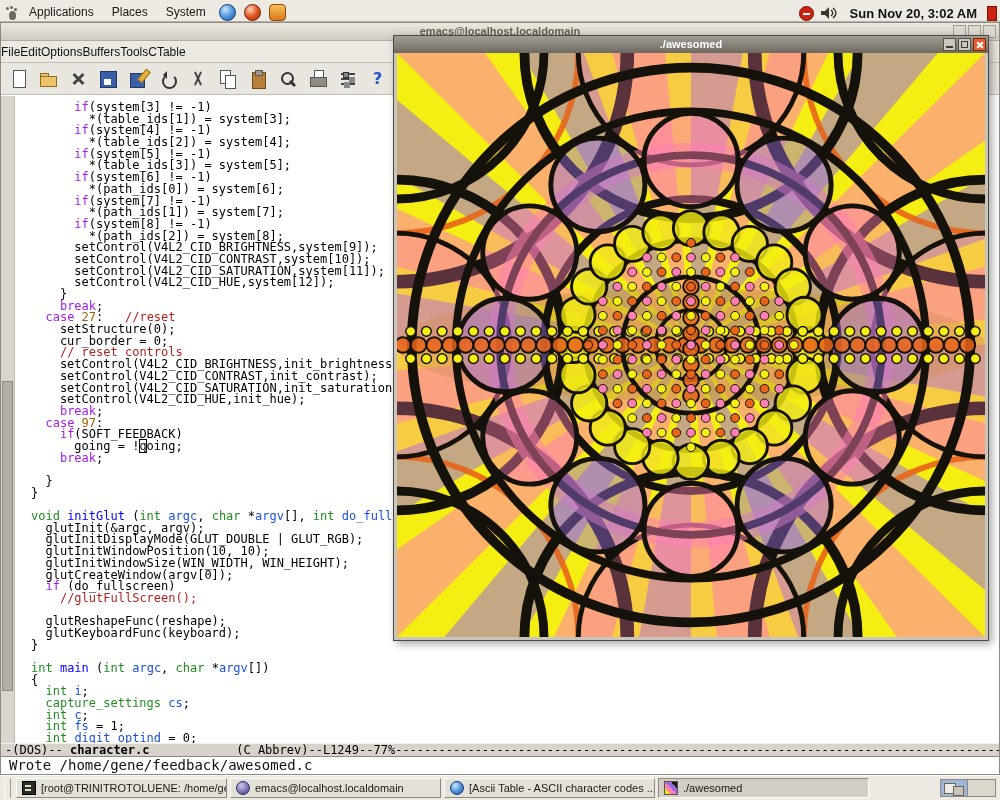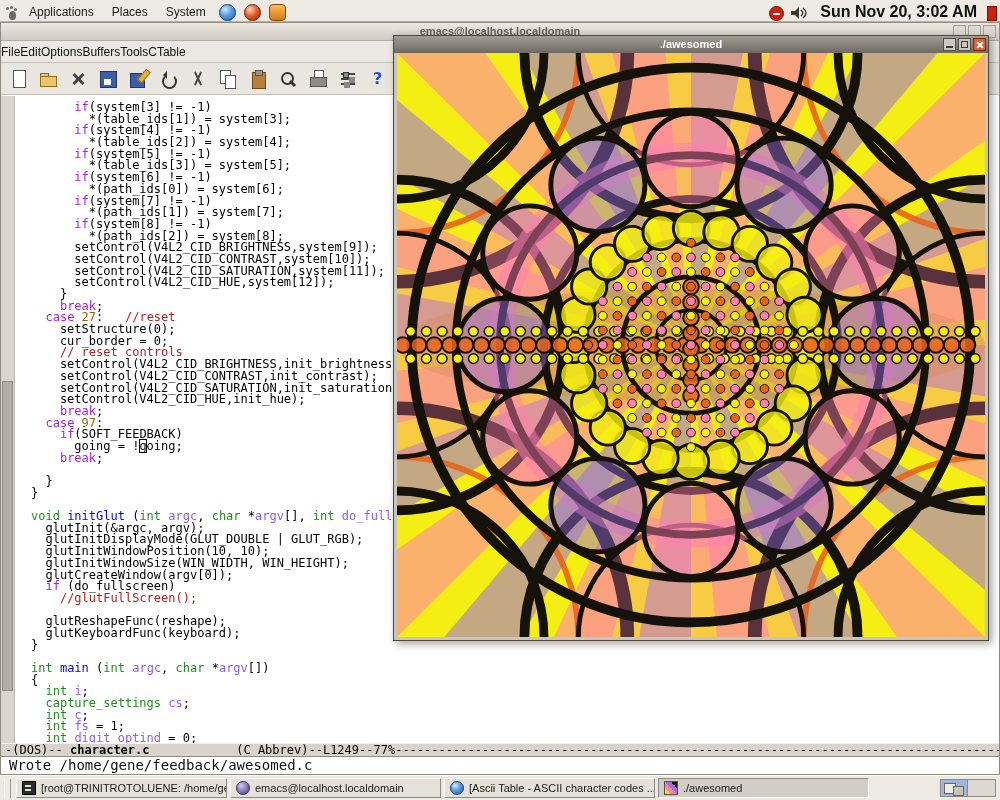--- a/index.html
+++ b/index.html
@@ -13,21 +13,21 @@
   .foot::before{content:"";position:absolute;left:4px;top:5px;width:7px;height:9px;background:#6e6a61;border-radius:50% 50% 45% 45%}
   .foot::after{content:"";position:absolute;left:1px;top:1px;width:3px;height:3px;border-radius:50%;background:#6e6a61;box-shadow:4px -1px 0 #6e6a61,8px 1px 0 #6e6a61}
   .launcher{width:17px;height:17px;border-radius:50%;margin:0 3px;flex:none}
   .globe{background:radial-gradient(circle at 35% 30%,#cfe9ff,#5a9de0 45%,#1c55a8);border:1px solid #123c78}
   .redball{background:radial-gradient(circle at 35% 30%,#ffd2c0,#e05520 50%,#9c2b00);border:1px solid #6e1e00}
   .orangeball{border-radius:4px;background:linear-gradient(#f8c05a,#d87818);border:1px solid #8a4a08}
   .spacer{flex:1}
   .notif{width:15px;height:15px;border-radius:50%;background:#cc2211;border:1px solid #7a1204;position:relative;margin-right:4px}
   .notif::after{content:"";position:absolute;left:3px;top:6px;width:7px;height:2px;background:#fff}
   .vol{width:18px;height:16px;margin-right:4px}
-  .clock{font-weight:bold;font-size:16px;padding:0 6px;white-space:nowrap}
+  .clock{font-weight:bold;font-size:13px;padding:0 6px;white-space:nowrap}
   .edge-red{width:10px;height:15px;background:#cc2211;border:1px solid #7a1204;margin-left:2px}
 
   
   .emacs-win{position:absolute;left:0;top:22px;width:1000px;height:753px;background:#fff;border:1px solid #8f8b82;z-index:10}
   .emacs-title{height:18px;background:linear-gradient(#ece8e0,#cfcbc3);border-bottom:1px solid #b0aca3;text-align:center;font-size:11px;font-weight:bold;color:#655f55;line-height:17px;position:relative}
   .etb-btns{position:absolute;right:3px;top:2px;display:flex;gap:2px}
   .etb{width:13px;height:13px;background:#ddd9d1;border:1px solid #a39f96}
   .emacs-menubar{height:22px;background:#ece9e2;border-bottom:1px solid #c4c0b8;display:flex;align-items:center;font-size:12px}
   .emacs-menubar span{padding:2px 0}
   .emacs-toolbar{height:32px;background:#e9e6df;border-bottom:1px solid #c4c0b8;display:flex;align-items:center;padding-left:4px;gap:4px}
@@ -63,21 +63,21 @@
 
   .emacs-body{position:absolute;left:0;right:0;top:73px;bottom:31px;background:#fff;display:flex;overflow:hidden}
   .scrollbar{width:14px;background:#dad6ce;border-right:1px solid #c0bcb4;position:relative;flex:none}
   .scroll-thumb{position:absolute;left:1px;right:1px;top:44%;height:48%;background:#b3afa6;border:1px solid #8f8b82}
   .code{flex:1;font-family:"DejaVu Sans Mono",monospace;font-size:12px;white-space:pre;padding:6px 0 0 16px;overflow:hidden}
   .cl{height:11.7px;line-height:11.7px}
   .tok-plain{color:#000}
   .tok-keyword{color:#a020f0}
   .tok-type{color:#228b22}
   .tok-func{color:#0000ff}
-  .tok-var{color:#8b5cf6}
+  .tok-var{color:#1d4ed8}
   .tok-comment{color:#b22222}
   .tok-const{color:#a16207}
   .tok-cursor{outline:1px solid #000;outline-offset:-1px}
 
   .modeline{position:absolute;left:0;right:0;bottom:17px;height:14px;background:#d8d4cb;border-top:1px solid #f4f1ea;border-bottom:1px solid #8f8b82;font-family:"DejaVu Sans Mono",monospace;font-size:12px;line-height:13px;white-space:pre;overflow:hidden;padding-left:4px;color:#000}
   .modeline .mbuf{font-weight:bold}
   .minibuffer{position:absolute;left:0;right:0;bottom:0;height:17px;background:#fff;font-family:"DejaVu Sans Mono",monospace;font-size:14px;line-height:16px;padding-left:8px;white-space:pre;overflow:hidden}
 
   
   .awin{position:absolute;left:393px;top:35px;width:596px;height:606px;background:#c9c5bd;border:1px solid #4d4942;box-shadow:3px 3px 8px rgba(0,0,0,.35);z-index:30}

